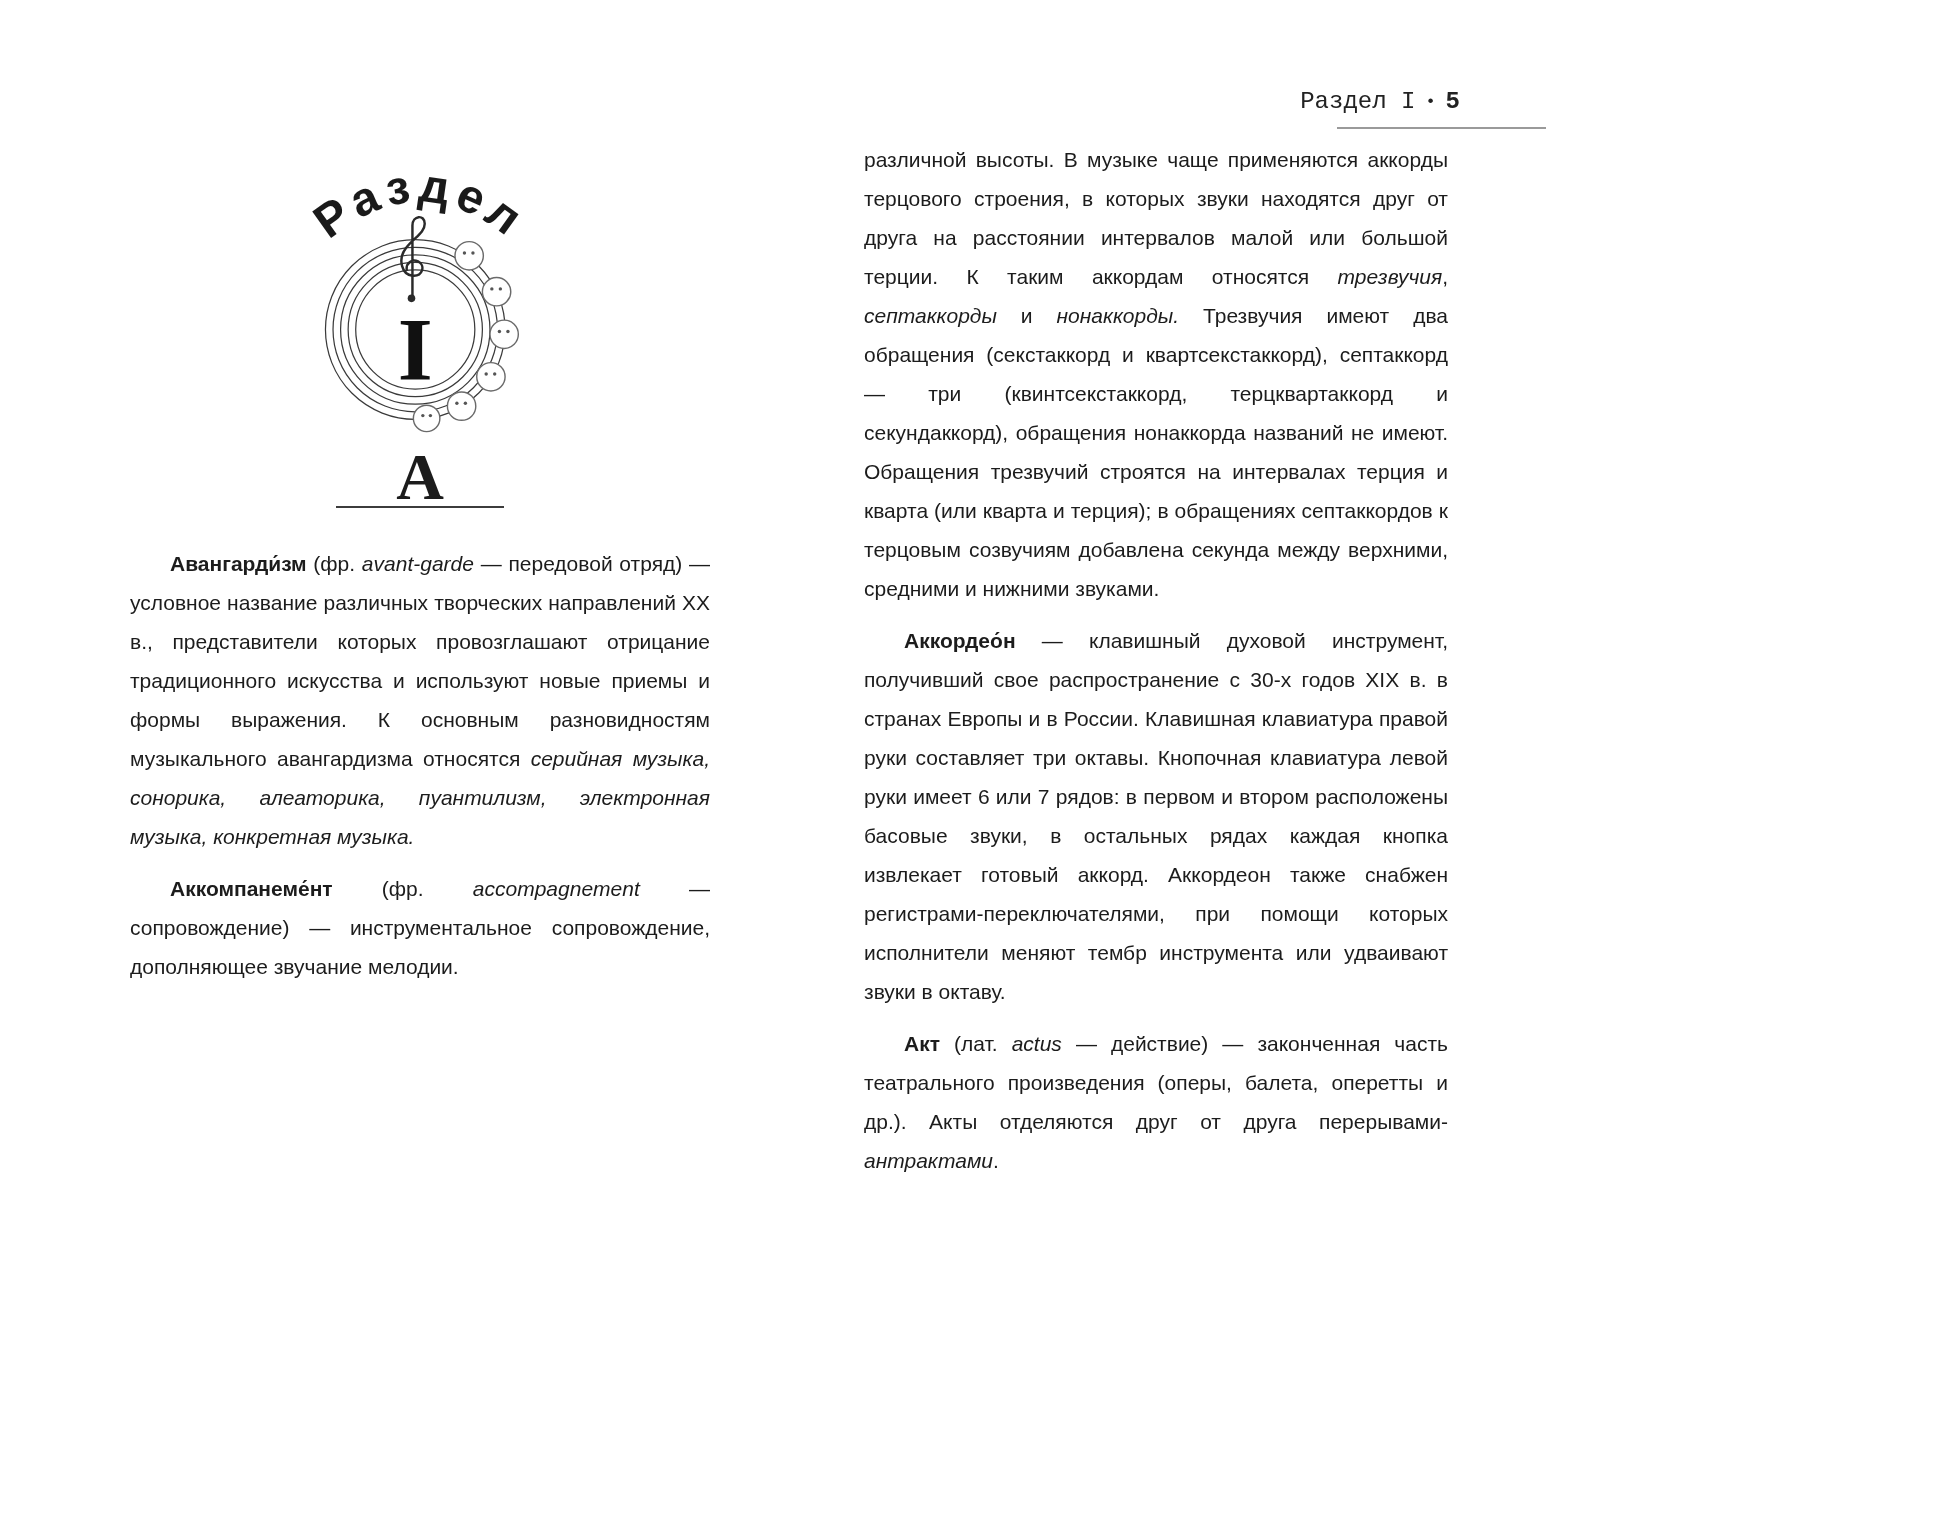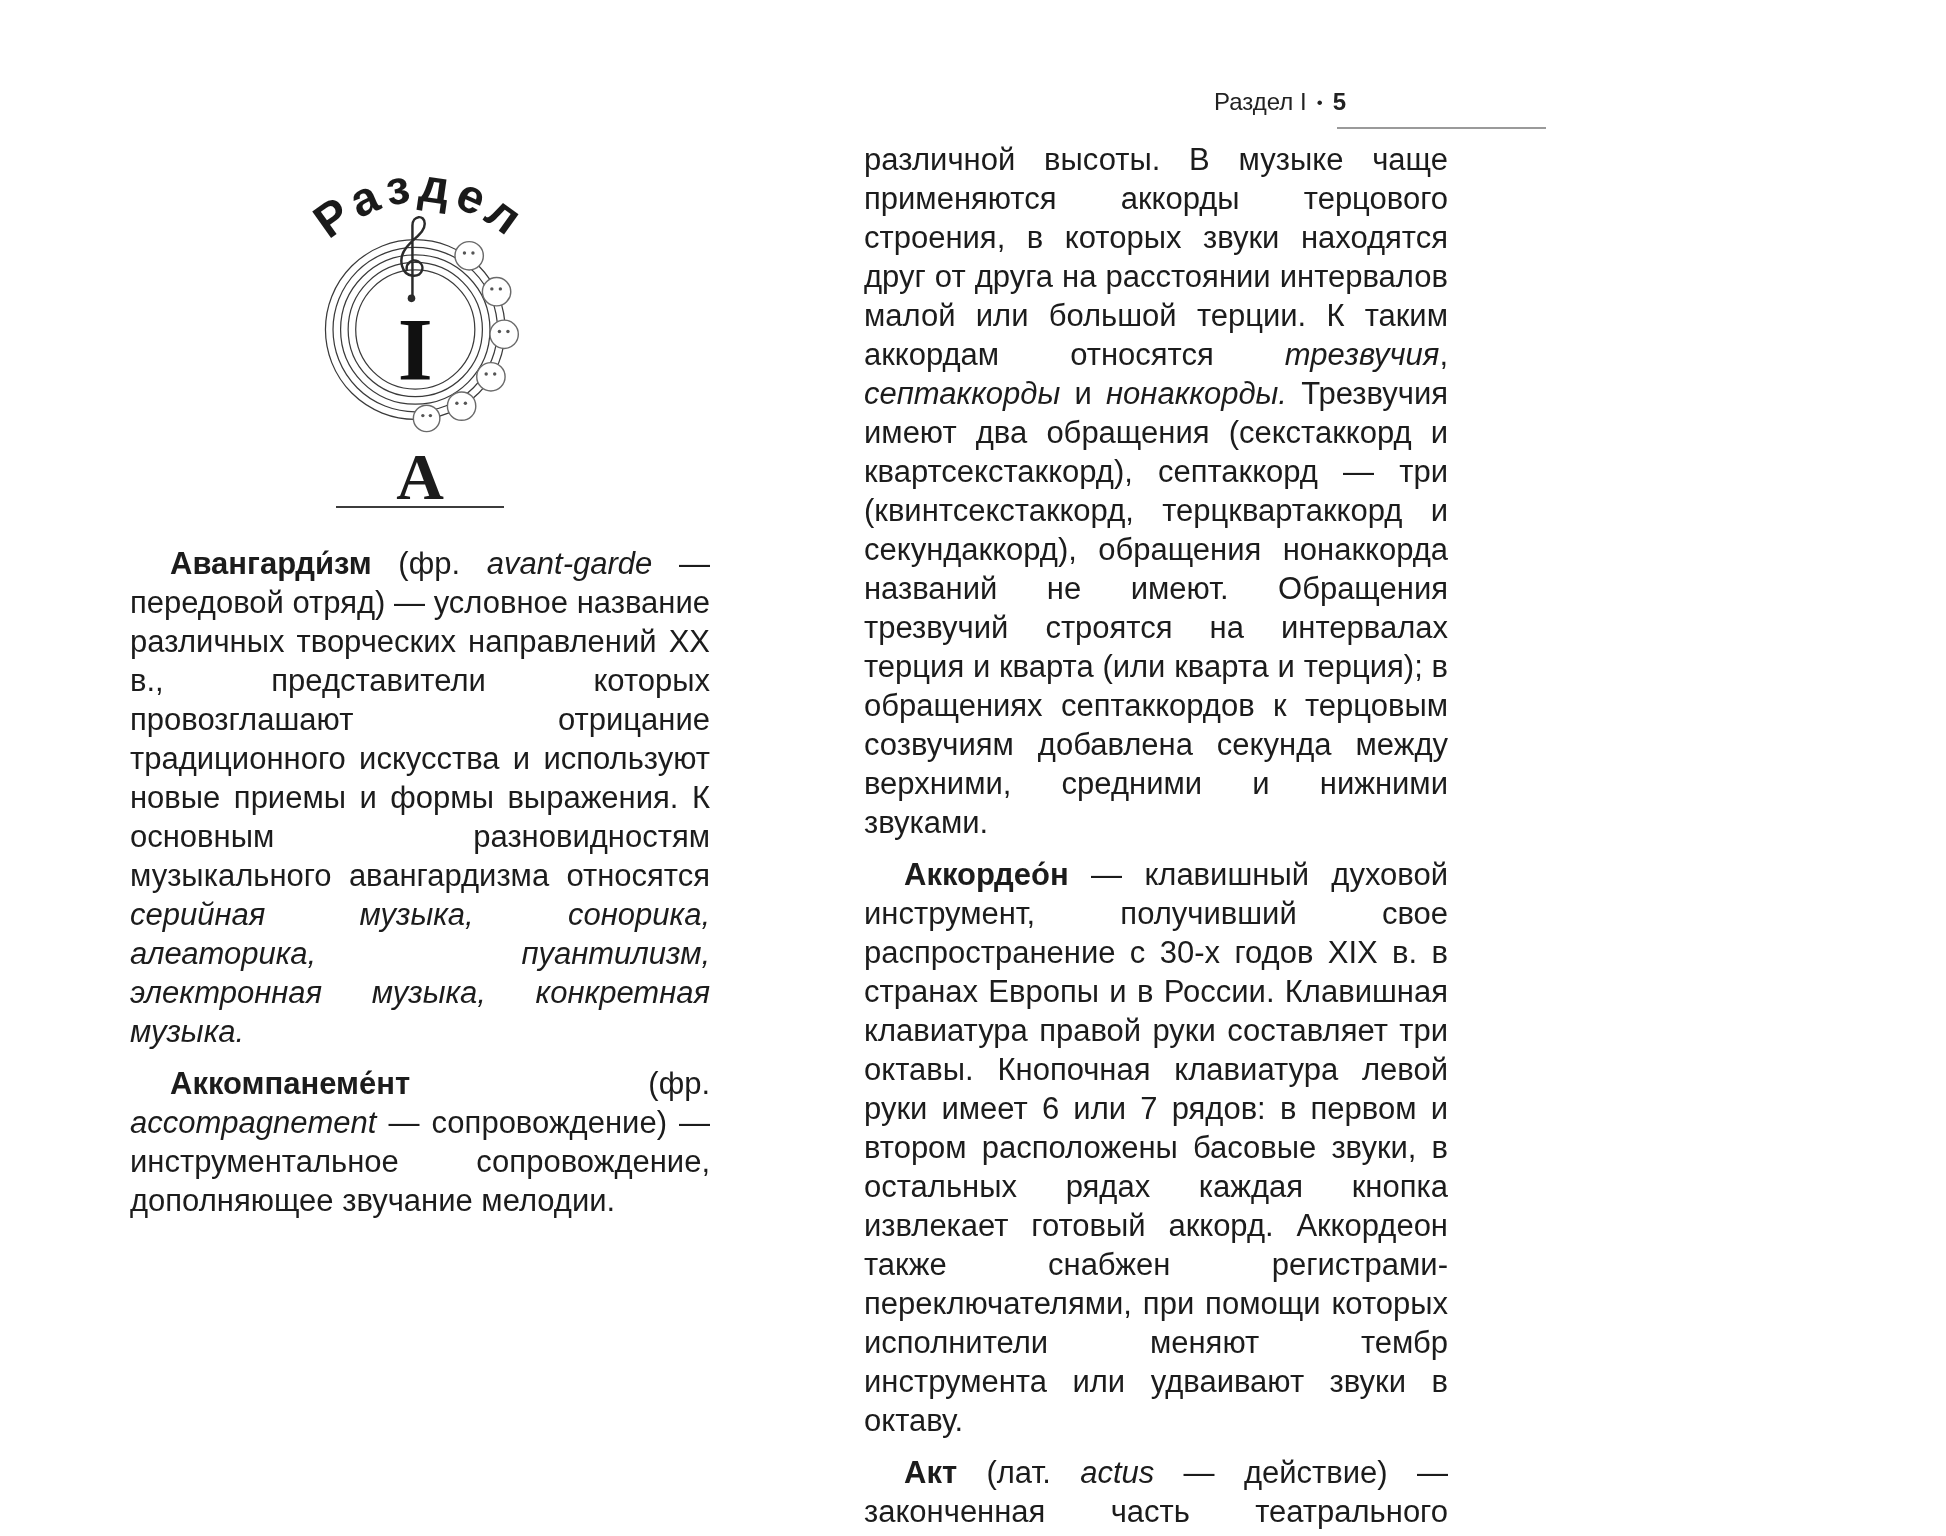--- a/index.html
+++ b/index.html
@@ -12,24 +12,25 @@
     font-family: "Liberation Sans", sans-serif;
     color: #1c1c1c;
     overflow: hidden;
   }
   
   .page-header {
     position: absolute;
     top: 88px;
     left: 1100px;
     width: 360px;
-    text-align: center;
+    text-align: right;
     font-size: 24px;
     color: #222222;
     white-space: nowrap;
+    font-family: Liberation Mono, monospace;
   }
   .page-header .sep { margin: 0 10px; font-size: 17px; vertical-align: 2px; }
   .page-header .num { font-weight: bold; }
   .header-rule {
     position: absolute;
     top: 127px;
     left: 1337px;
     width: 209px;
     height: 2px;
     background: #9a9a9a;
@@ -51,21 +52,21 @@
   .letter {
     font-family: "Liberation Serif", serif;
     font-weight: bold;
     font-size: 66px;
     line-height: 1;
     display: inline-block;
   }
   .letter-rule { width: 168px; height: 2px; background: #3c3c3c; margin: -4px auto 0; }
   
   .entry {
-    font-size: 31px;
+    font-size: 21px;
     line-height: 39px;
     text-align: justify;
     margin: 0 0 13px;
     text-indent: 40px;
     color: #1c1c1c;
   }
   .entry.no-indent { text-indent: 0; }
   .b { font-weight: bold; }
   .i { font-style: italic; }
 </style>

